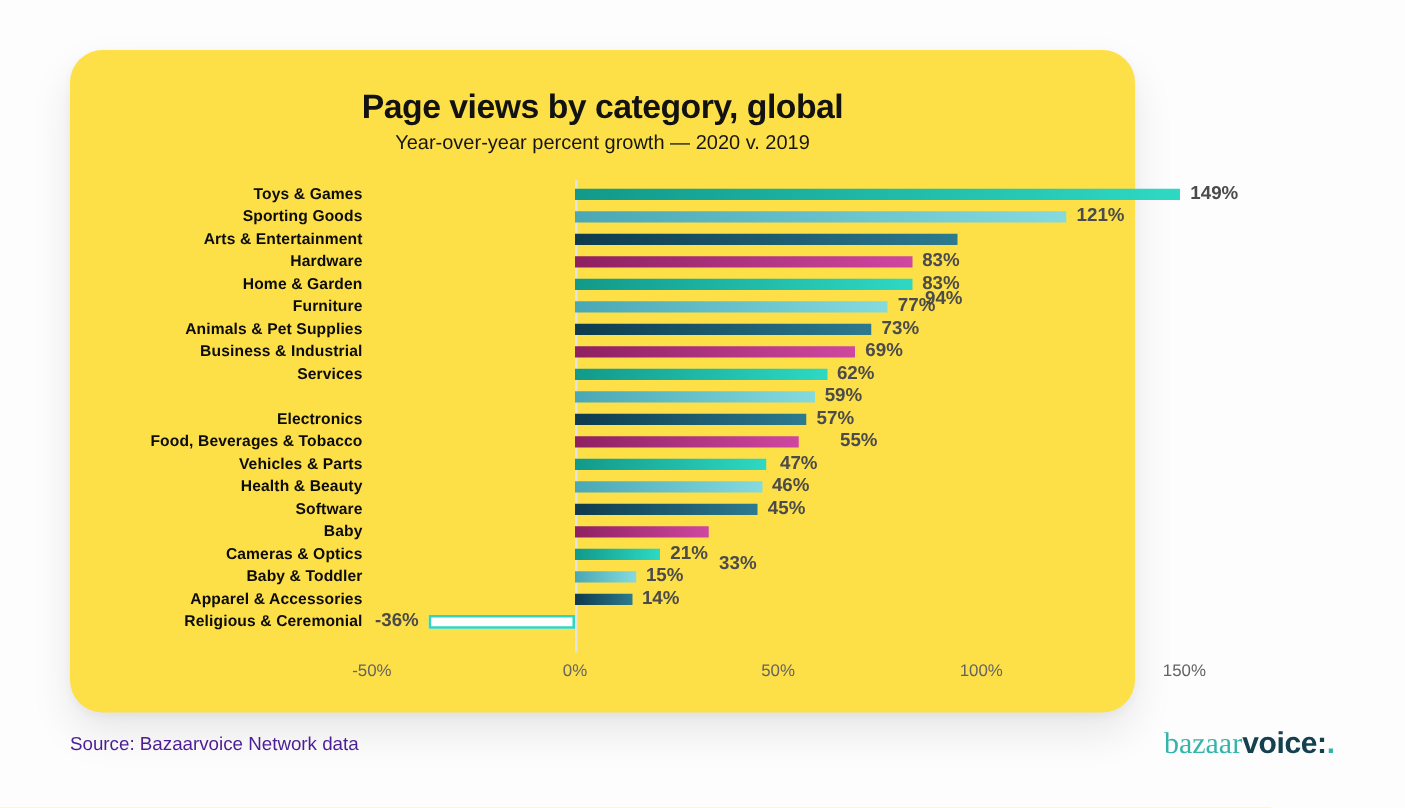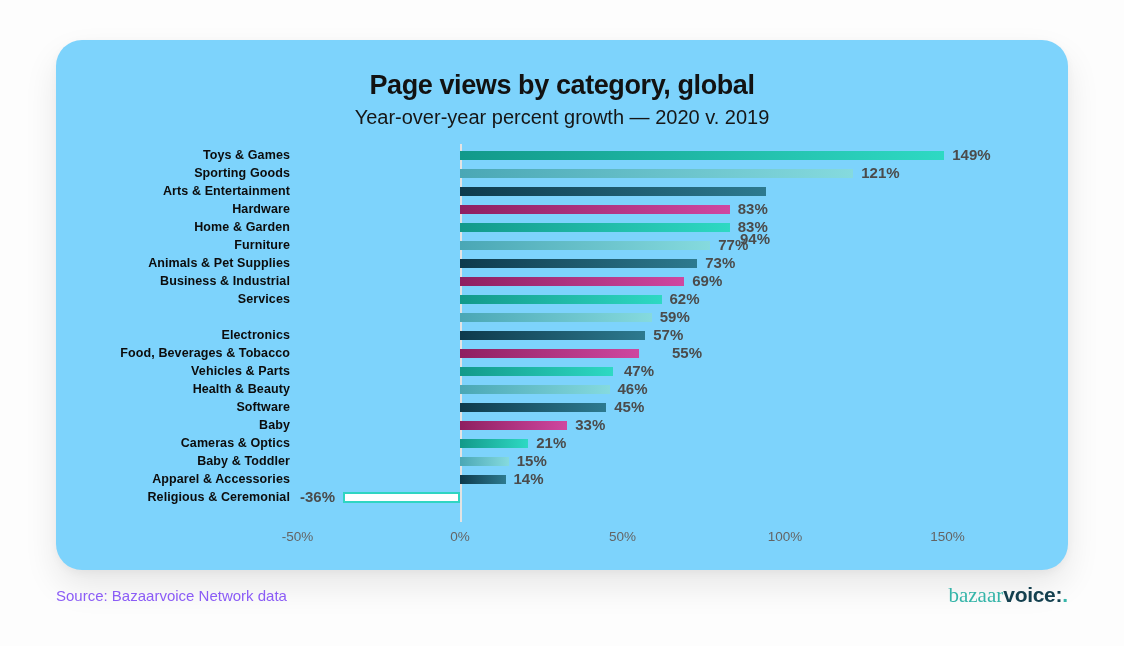--- a/index.html
+++ b/index.html
@@ -1,26 +1,26 @@
 <!DOCTYPE html>
 <html><head>
 <meta charset="utf-8">
 <style>
   * { margin:0; padding:0; box-sizing:content-box; }
   html,body { width:1124px; height:646px; background:#fdfdfd; overflow:hidden;
               font-family:"Liberation Sans", sans-serif; }
   .stage { position:relative; width:1124px; height:646px; }
 
-  .card { position:absolute; left:56px; top:40px; width:1012px; height:530px;
-          background:#7dd3fc; border-radius:26px;
+  .card { position:absolute; left:56px; top:40px; width:852px; height:530px;
+          background:#fde047; border-radius:26px;
           box-shadow:0 16px 34px rgba(0,0,0,0.09), 0 3px 8px rgba(0,0,0,0.04); }
 
   .title { text-align:center; padding-top:30px; font-size:27px; font-weight:800;
            letter-spacing:-0.4px; color:#121212; }
-  .subtitle { text-align:center; margin-top:5px; font-size:20px; font-weight:400;
+  .subtitle { text-align:center; margin-top:5px; font-size:16px; font-weight:400;
               color:#161616; }
 
   .plot { position:absolute; left:0; top:106px; width:1012px; }
   .row { position:relative; height:18px; width:1012px; }
   .cat { position:absolute; left:0; top:0; width:234px; text-align:right;
          font-size:12.5px; font-weight:700; color:#0c0c0c; line-height:18px;
          letter-spacing:0.1px; white-space:nowrap; }
   .bar { position:absolute; top:4.5px; height:9px; }
   .bar.hollow { top:3.5px; height:11px; background:#ffffff; border-style:solid;
                 border-width:2px; box-sizing:border-box; }
@@ -29,22 +29,22 @@
 
   .axis-line { position:absolute; left:404px; top:104px; width:1.5px; height:378px;
                background:#e3e3e3; }
 
   .xaxis { position:absolute; left:0; top:489px; width:1012px; height:22px; }
   .tick { position:absolute; top:0; transform:translateX(-50%); font-size:13.5px;
           color:#646464; font-weight:400; }
 
   .footer { position:absolute; left:56px; top:580px; width:1012px; height:30px;
             display:flex; justify-content:space-between; align-items:center; }
-  .source { font-size:15px; color:#8b5cf6; }
-  .logo { font-size:21px; line-height:21px; white-space:nowrap; }
+  .source { font-size:15px; color:#4c1d95; }
+  .logo { font-size:24px; line-height:21px; white-space:nowrap; }
   .logo .lg-bazaar { font-family:"Liberation Serif", serif; font-weight:400; }
   .logo .lg-voice  { font-weight:700; letter-spacing:-0.3px; }
   .logo .lg-dot    { font-weight:700; }
 </style>
 </head>
 <body>
 
 <div class="stage">
 
   <div class="card">
@@ -124,21 +124,21 @@
           <div class="val" style="left: 561.5px; text-align: right;">46%</div>
         </div>
         <div class="row">
           <div class="cat">Software</div>
           <div class="bar" style="left: 404px; width: 146.25px; background: linear-gradient(90deg, rgb(14, 58, 76), rgb(45, 122, 143));"></div>
           <div class="val" style="left: 558.25px;">45%</div>
         </div>
         <div class="row">
           <div class="cat">Baby</div>
           <div class="bar" style="left: 404px; width: 107.25px; background: linear-gradient(90deg, rgb(142, 32, 96), rgb(207, 71, 160));"></div>
-          <div class="val" style="left: 519.25px;">33%</div>
+          <div class="val" style="left: 519.25px; margin-top: 26px;">33%</div>
         </div>
         <div class="row">
           <div class="cat">Cameras &amp; Optics</div>
           <div class="bar" style="left: 404px; width: 68.25px; background: linear-gradient(90deg, rgb(18, 153, 138), rgb(46, 217, 195));"></div>
           <div class="val" style="left: 480.25px;">21%</div>
         </div>
         <div class="row">
           <div class="cat">Baby &amp; Toddler</div>
           <div class="bar" style="left: 404px; width: 48.75px; background: linear-gradient(90deg, rgb(74, 167, 181), rgb(133, 218, 222));"></div>
           <div class="val" style="left: 460.75px;">15%</div>

